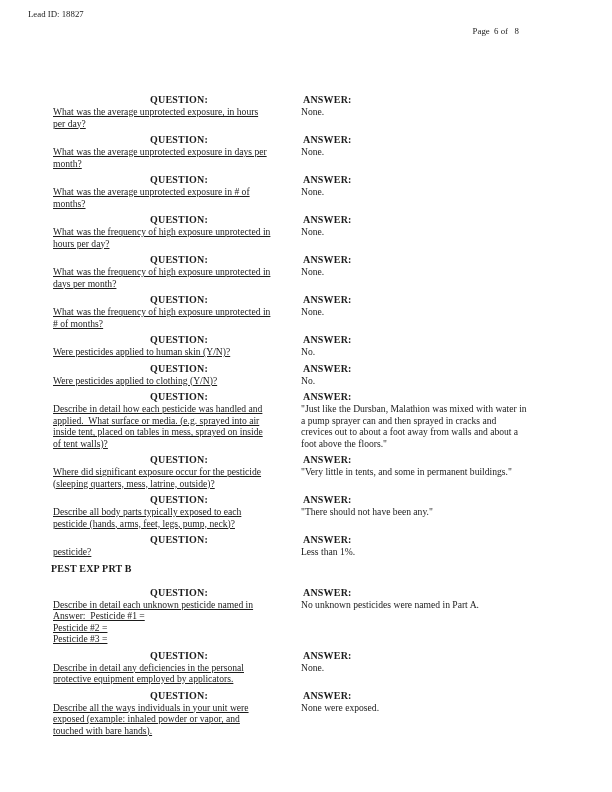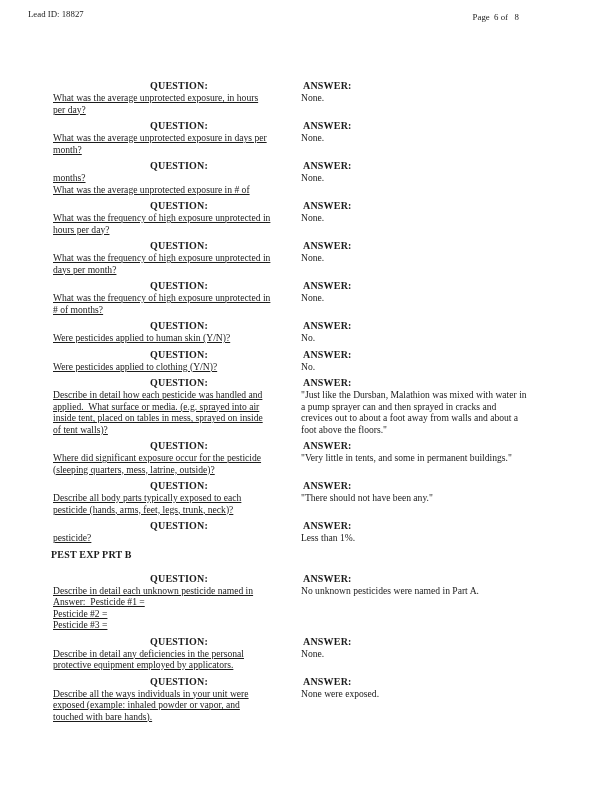--- a/index.html
+++ b/index.html
@@ -12,21 +12,21 @@
   .page { position: relative; width: 564px; height: 792px; background: #ffffff; }
 
   .header {
     display: flex;
     justify-content: space-between;
     padding: 9px 45px 0 28px;
     font-size: 8.8px;
     line-height: 11px;
     white-space: pre;
   }
-  .header .pageno { margin-top: 3px; text-align: right; }
+  .header .pageno { margin-top: 17px; text-align: right; }
 
   .content { margin: 56px 50px 0 51px; }
 
   .qa-row {
     display: grid;
     grid-template-columns: 250px 1fr;
     margin-bottom: 4px;
   }
   .label {
     font-weight: 700;
@@ -89,22 +89,22 @@
       <div class="label a-label">ANSWER:</div>
       <div>
             <div class="line">None.</div>
           </div>
     </div>
   </div>
       <div class="qa-row">
     <div class="q-col">
       <div class="label q-label">QUESTION:</div>
       <div>
+            <div class="line">What was the average unprotected exposure in # of</div>
             <div class="line">months?</div>
-            <div class="line">What was the average unprotected exposure in # of</div>
           </div>
     </div>
     <div class="a-col">
       <div class="label a-label">ANSWER:</div>
       <div>
             <div class="line">None.</div>
           </div>
     </div>
   </div>
       <div class="qa-row">
@@ -213,21 +213,21 @@
       <div>
             <div class="line">"Very little in tents, and some in permanent buildings."</div>
           </div>
     </div>
   </div>
       <div class="qa-row">
     <div class="q-col">
       <div class="label q-label">QUESTION:</div>
       <div>
             <div class="line">Describe all body parts typically exposed to each</div>
-            <div class="line">pesticide (hands, arms, feet, legs, trunk, neck)?</div>
+            <div class="line">pesticide (hands, arms, feet, legs, pump, neck)?</div>
           </div>
     </div>
     <div class="a-col">
       <div class="label a-label">ANSWER:</div>
       <div>
             <div class="line">"There should not have been any."</div>
           </div>
     </div>
   </div>
       <div class="qa-row">

